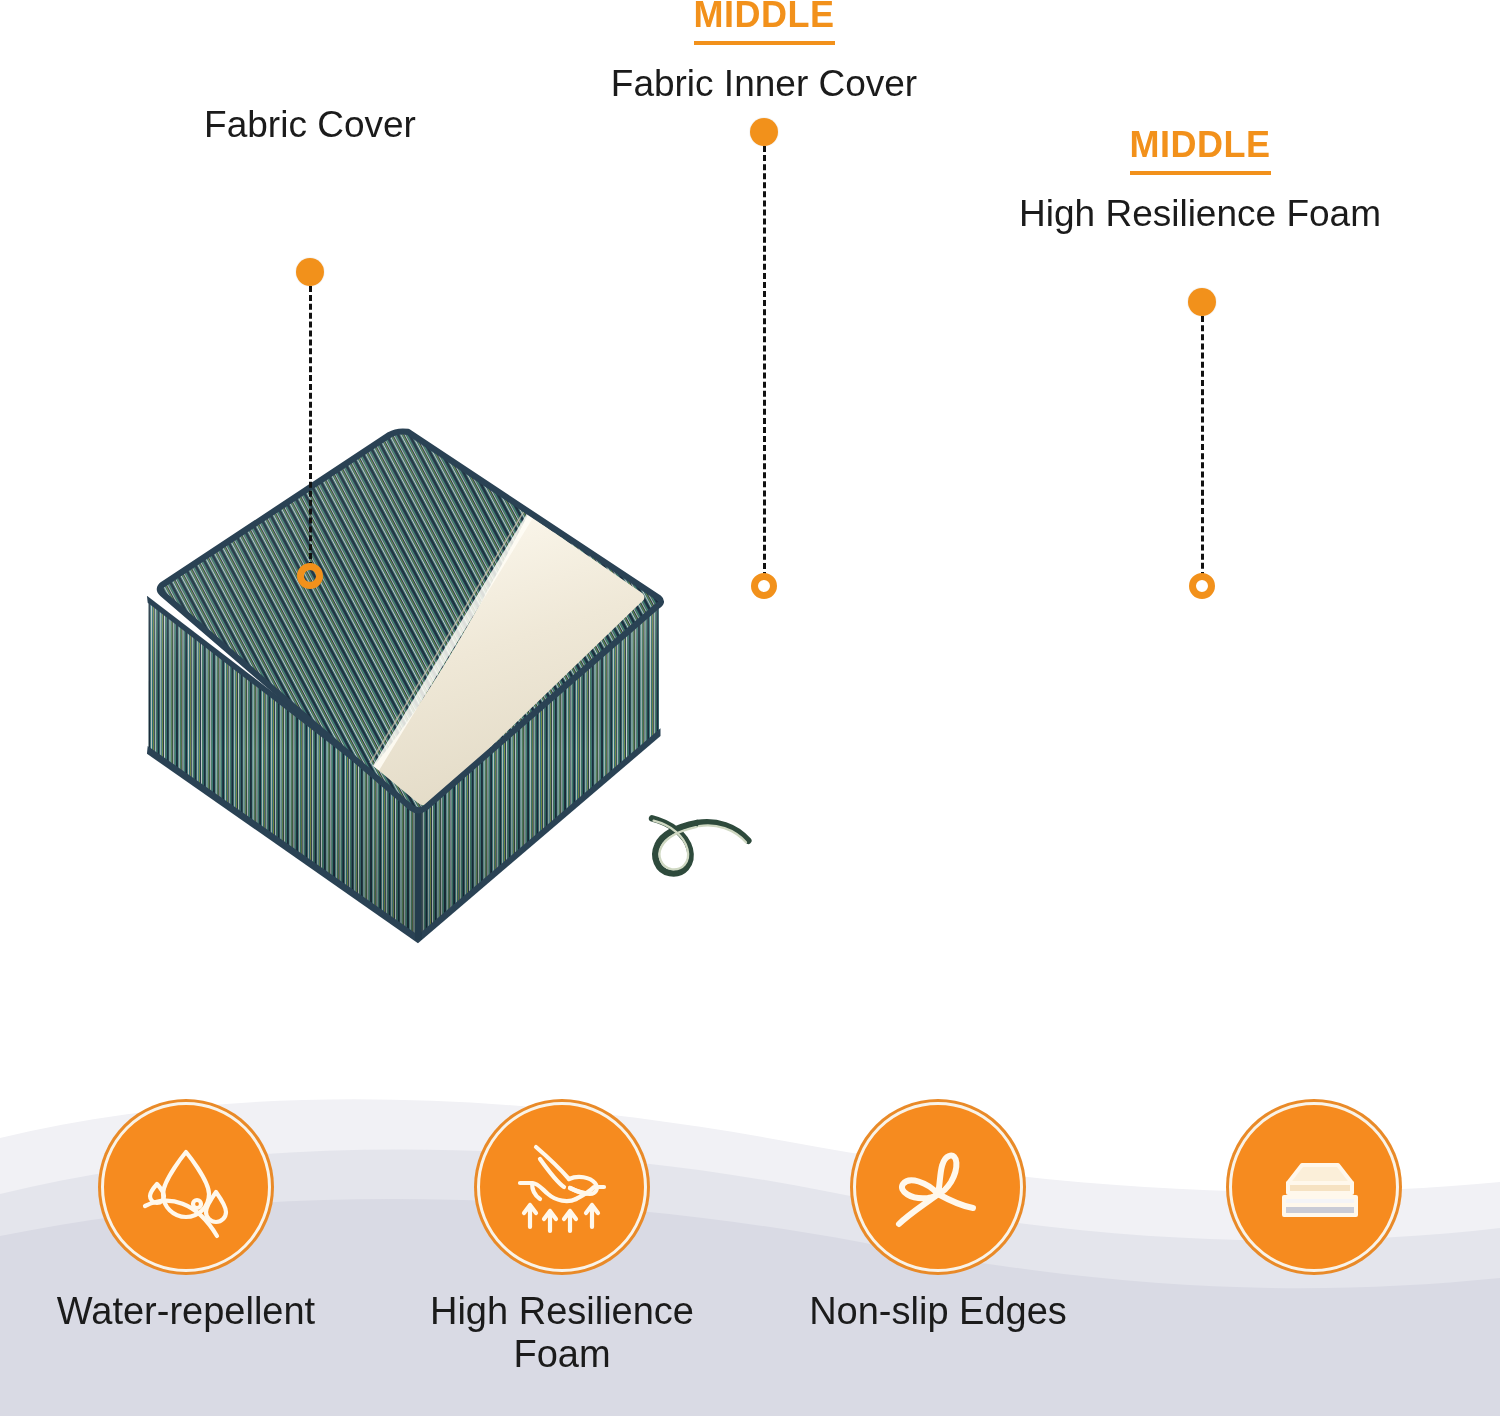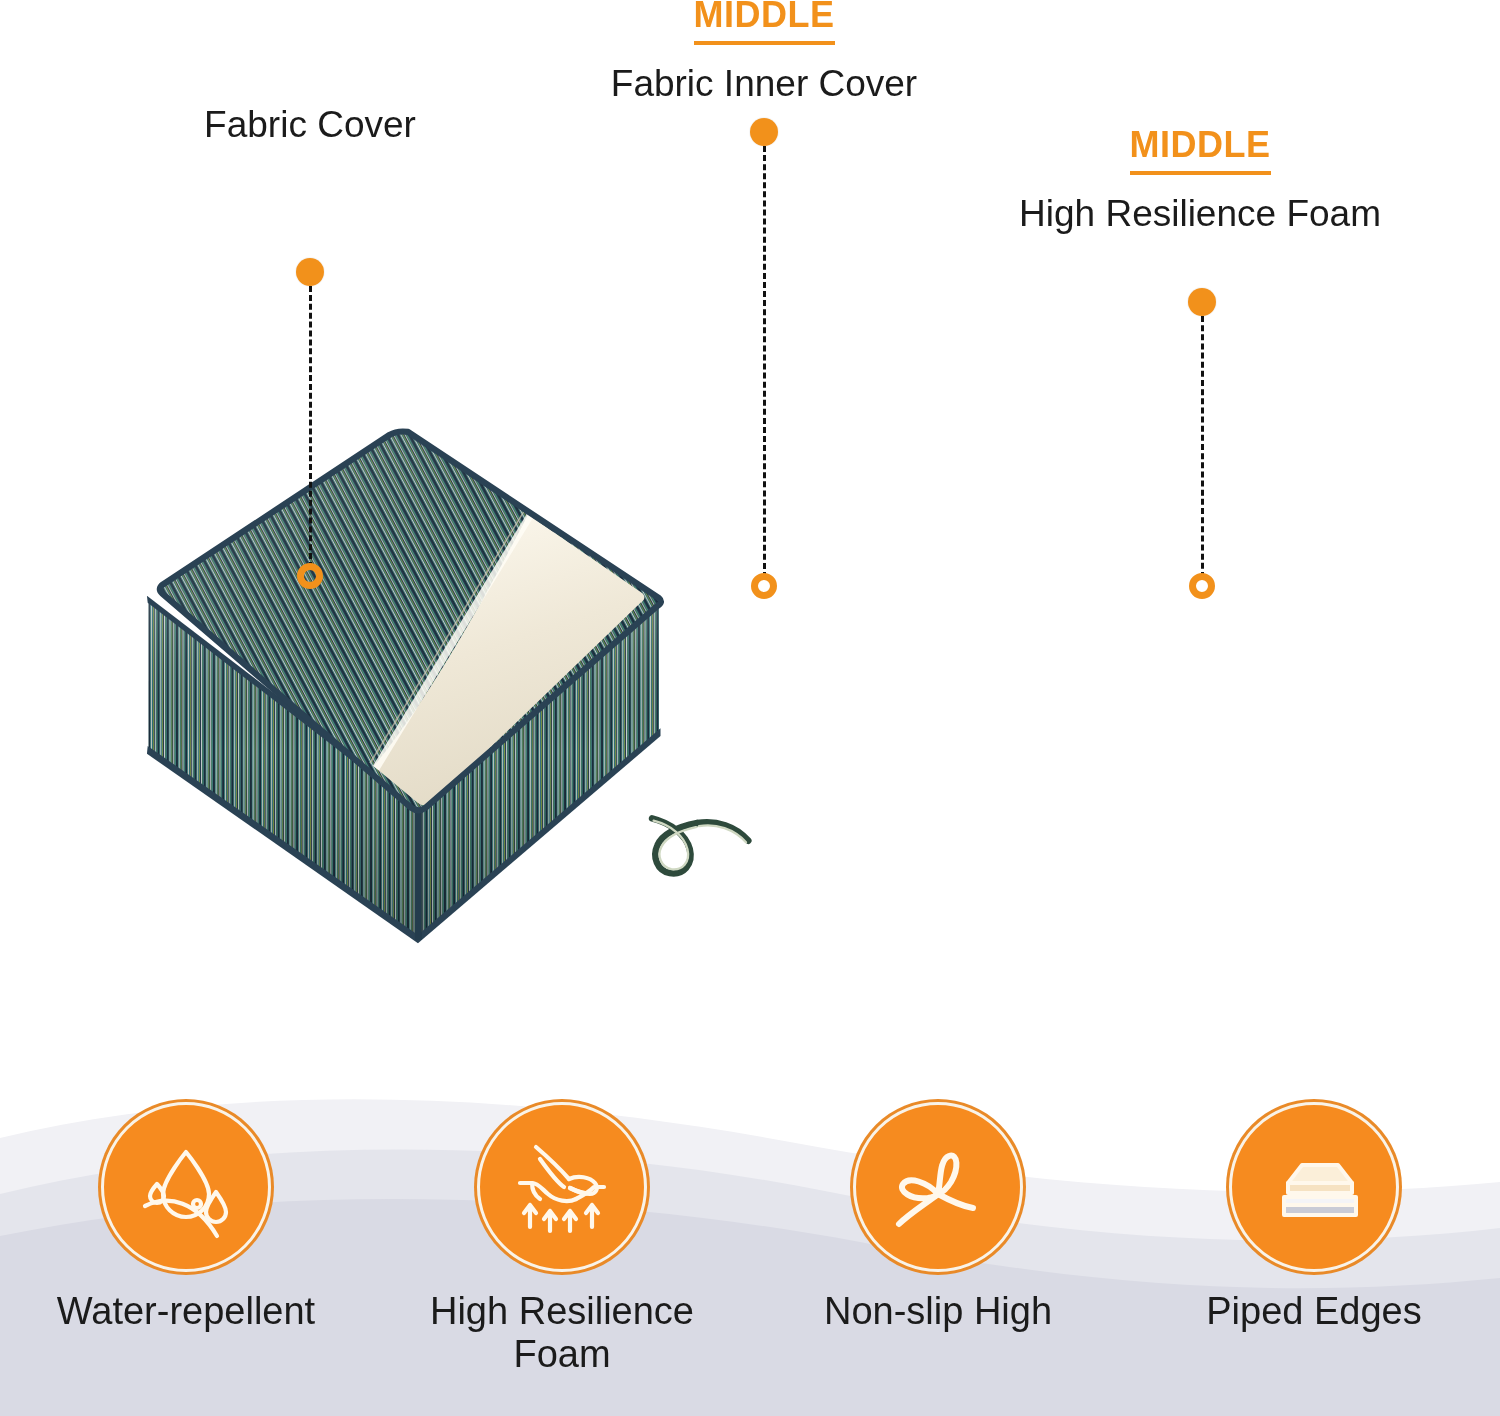--- a/index.html
+++ b/index.html
@@ -261,32 +261,31 @@
       <div class="badge">
         <svg width="110" height="110" viewBox="0 0 110 110">
           <g fill="none" stroke="#FFF8EC" stroke-width="6" stroke-linecap="round" stroke-linejoin="round">
             <path d="M55 62 C44 50 26 44 20 52 C15 59 28 68 45 66 C50 65 53 64 55 62 Z"></path>
             <path d="M55 62 C58 48 56 28 66 24 C75 21 76 36 68 50 C63 58 58 61 55 62 Z"></path>
             <path d="M55 62 C42 72 26 82 16 92"></path>
             <path d="M55 62 C66 68 78 74 90 76"></path>
           </g>
         </svg>
       </div>
-      <div class="flabel">Non-slip High</div>
+      <div class="flabel">Non-slip Edges</div>
     </div>
 
     <div class="feature">
       <div class="badge">
         <svg width="112" height="112" viewBox="0 0 112 112">
 
           <path d="M30 52 L44 34 L80 34 L94 52 Z" fill="#FBEFD9" stroke="#FFF8EC" stroke-width="4" stroke-linejoin="round"></path>
           <path d="M30 52 L94 52 L94 62 L30 62 Z" fill="#F6E2C2" stroke="#FFF8EC" stroke-width="4" stroke-linejoin="round"></path>
 
           <path d="M26 66 L98 66 L98 74 L26 74 Z" fill="#F4F4F7" stroke="#FFF8EC" stroke-width="4" stroke-linejoin="round"></path>
           <path d="M26 74 L98 74 L98 84 L26 84 Z" fill="#C9CBD6" stroke="#FFF8EC" stroke-width="4" stroke-linejoin="round"></path>
         </svg>
       </div>
-      <div class="flabel">Piped Edges</div>
     </div>
 
   </div>
 
 </div>
 
 </body></html>

